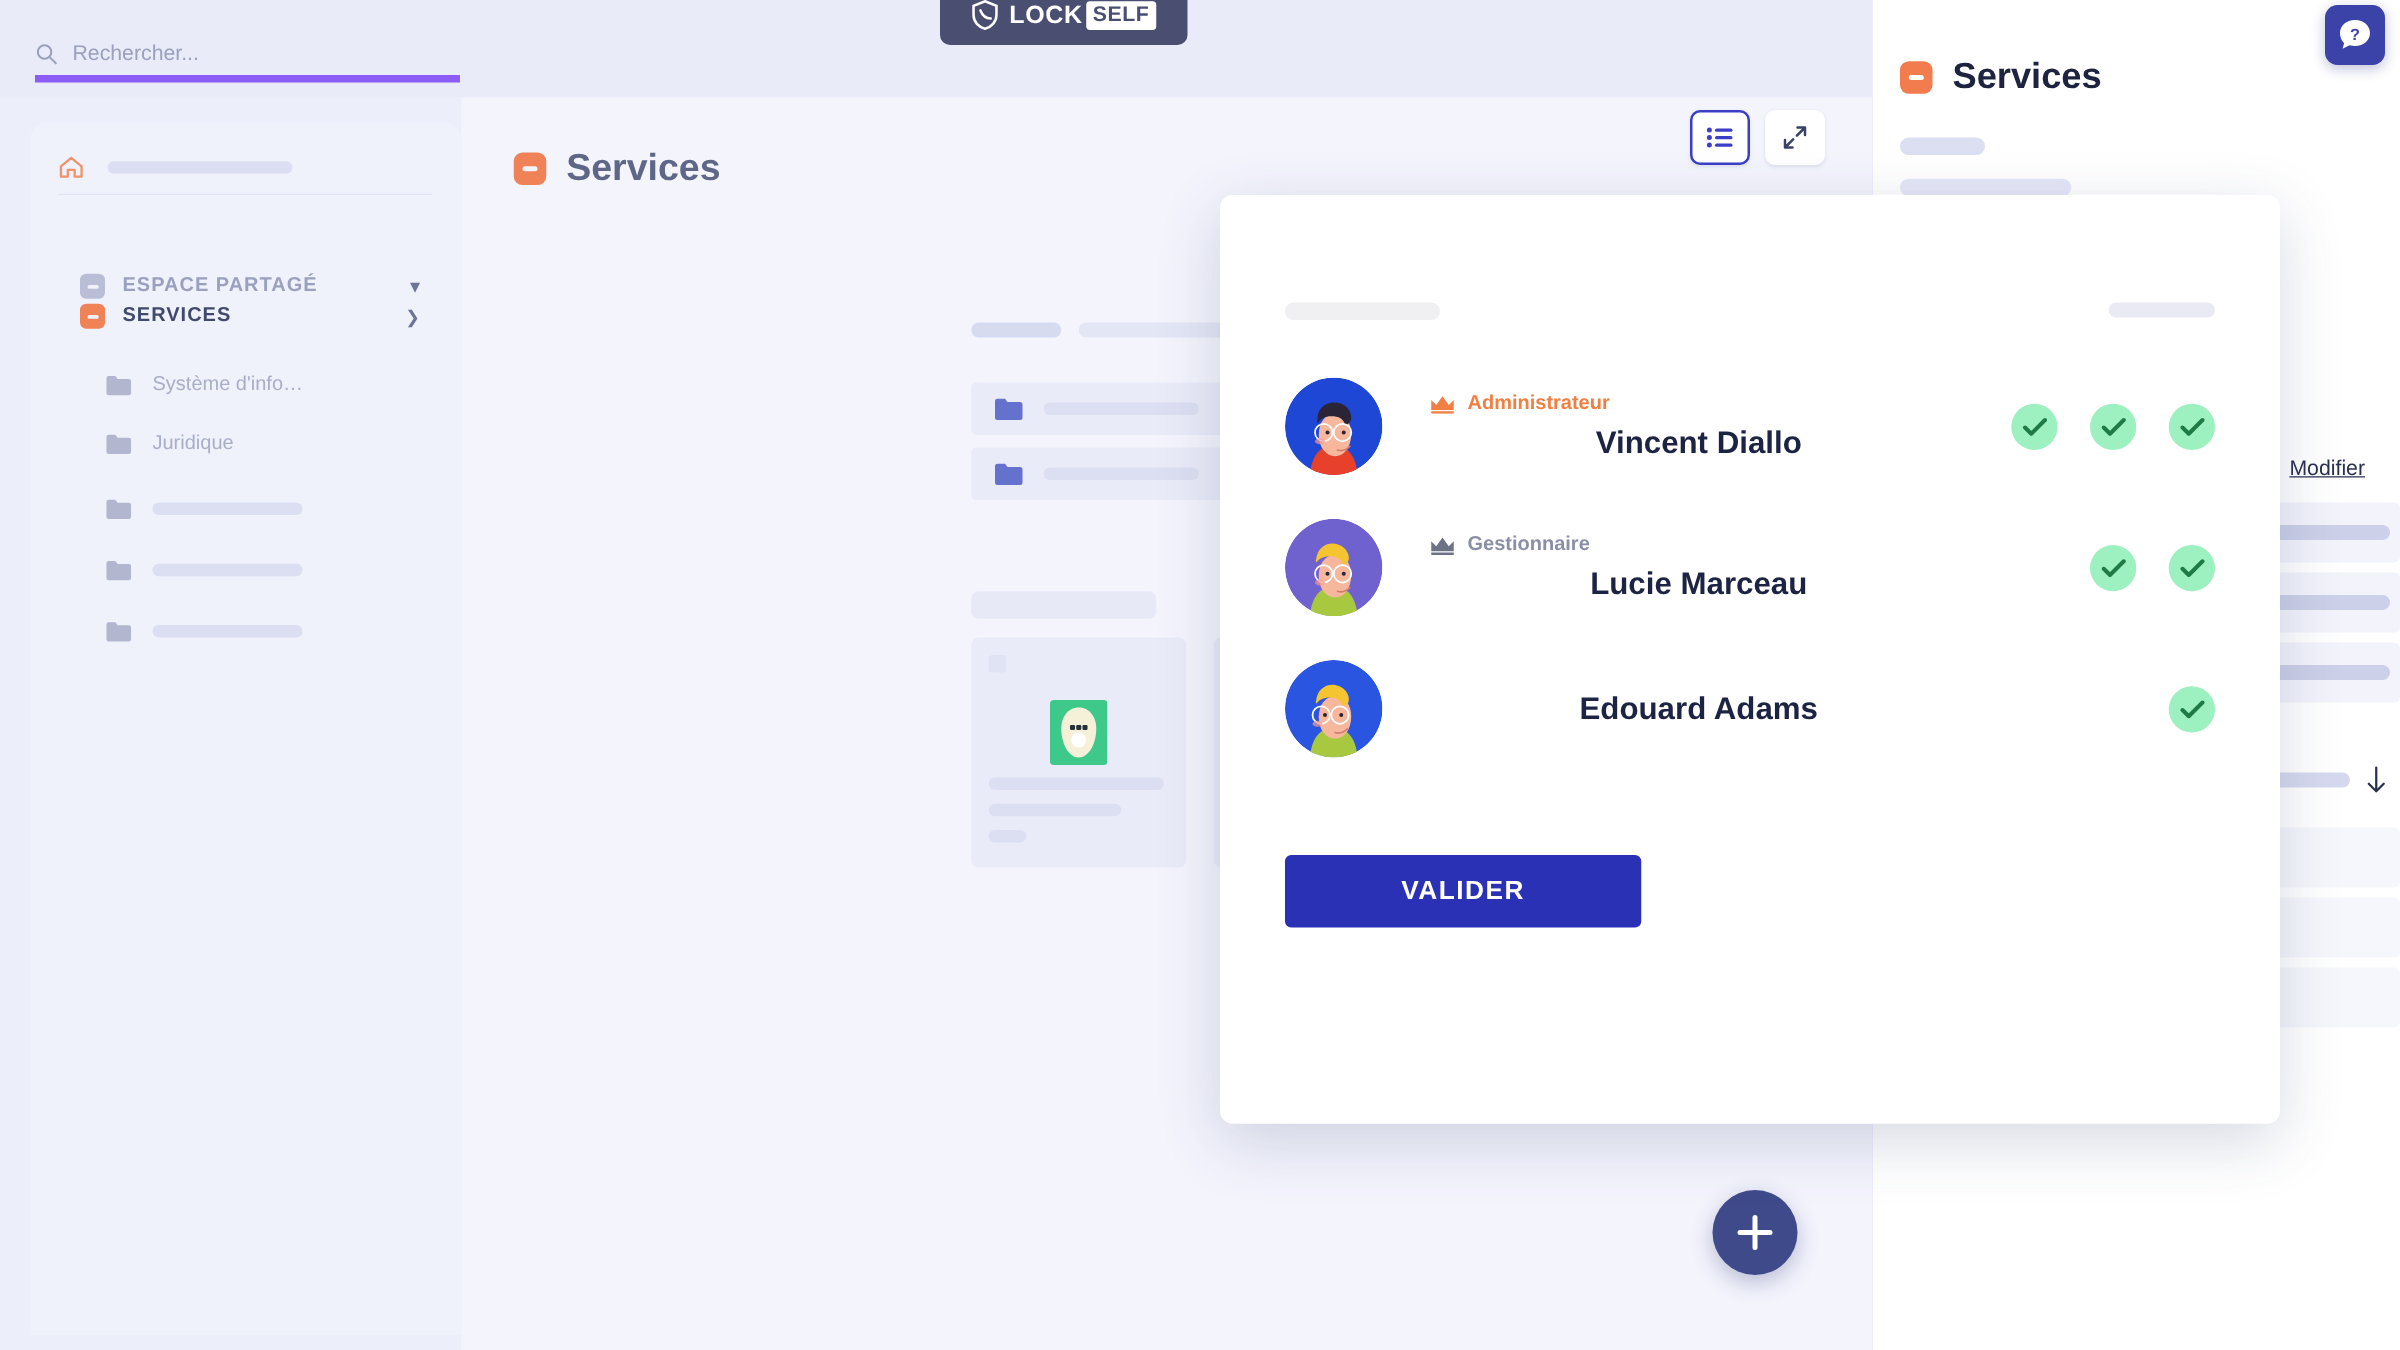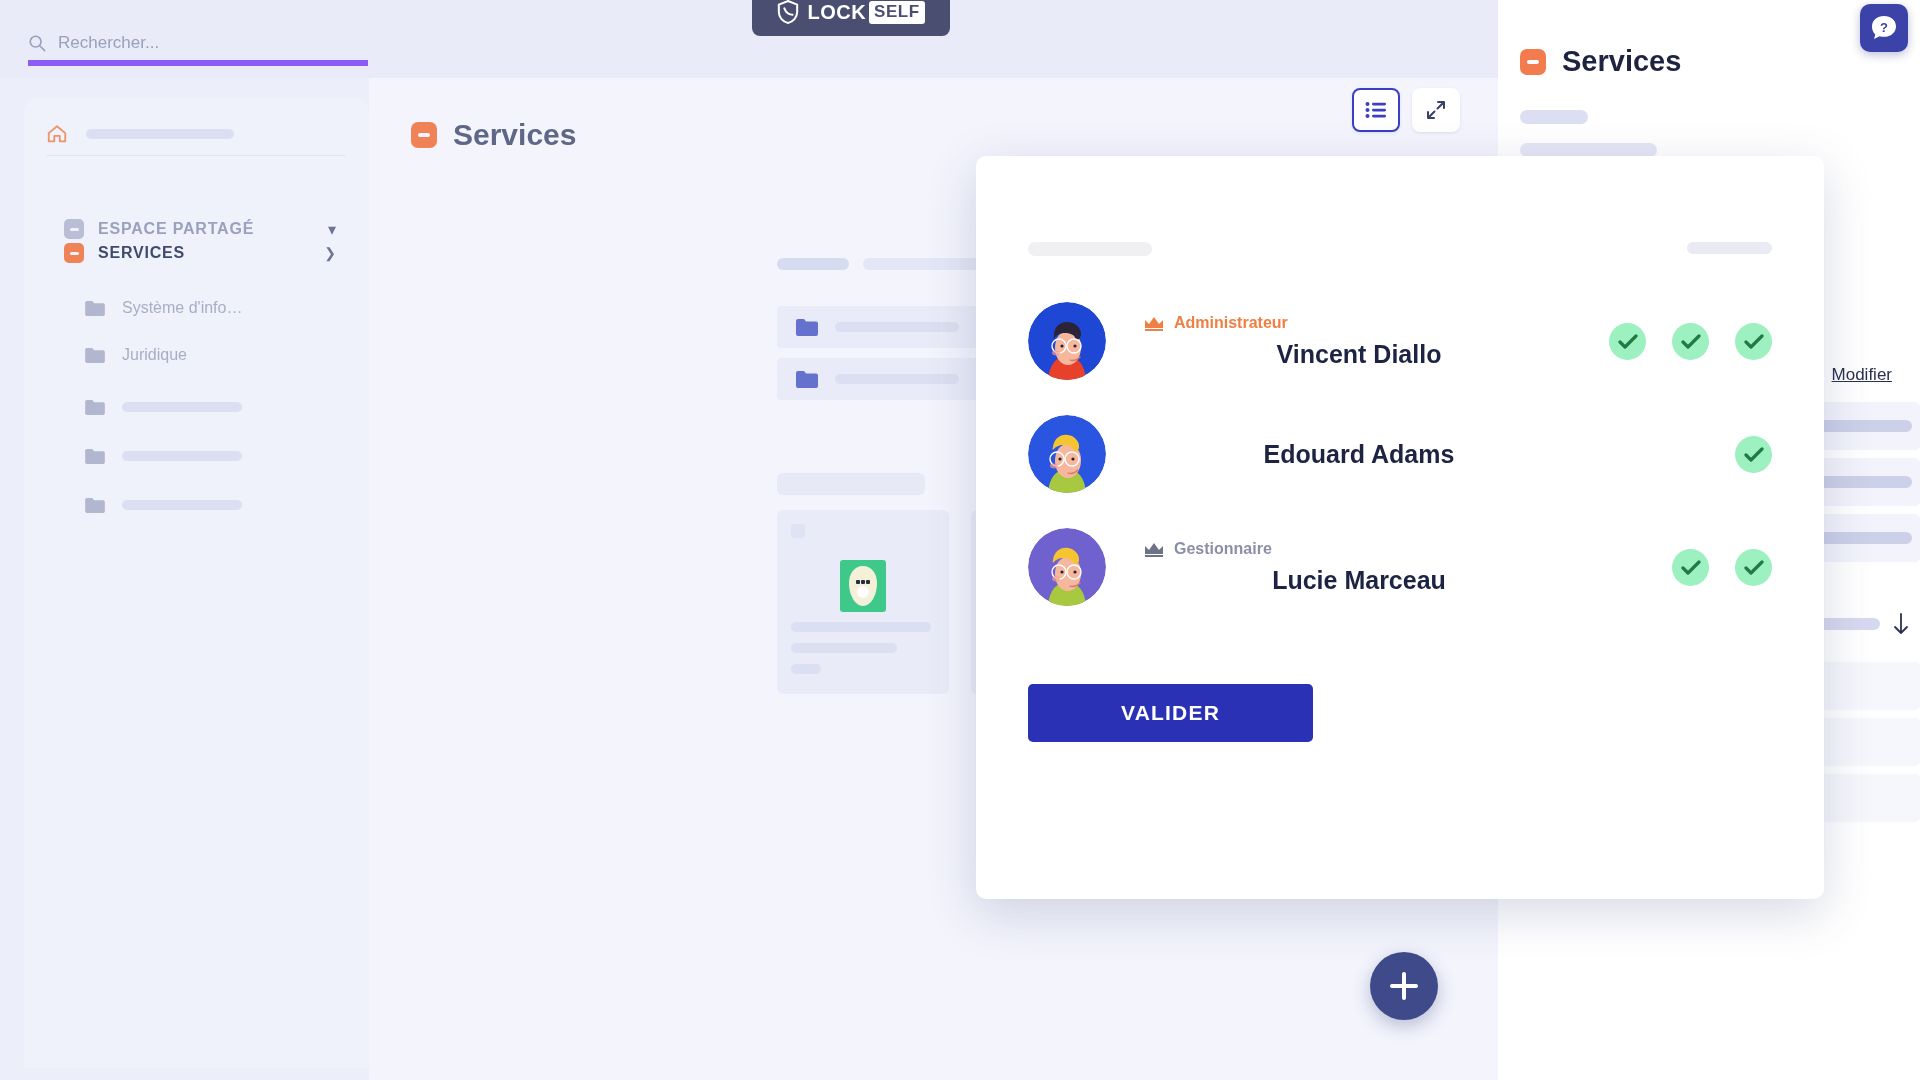--- a/index.html
+++ b/index.html
@@ -524,20 +524,60 @@
             <svg width="20" height="15" viewBox="0 0 20 15">
                 <path d="M2 8l5 5L18 2" fill="none" stroke="#1f7a45" stroke-width="3.2" stroke-linecap="round" stroke-linejoin="round"></path>
               </svg>
           </span>
         </div>
       </div>
 
       <div class="user-row">
         <span class="avatar">
           <svg viewBox="0 0 78 78" width="78" height="78">
+            <circle cx="39" cy="39" r="39" fill="#6f62cf"></circle>
+            <path d="M20 78c1-16 9-24 19-24s18 8 19 24Z" fill="#a8c93f"></path>
+            <path d="M27 46c0-10 5-17 13-17s13 7 13 16c0 11-6 18-13 18s-13-7-13-17Z" fill="#f6b79c"></path>
+            <path d="M25 32c1-8 7-13 15-12 7 1 12 7 11 13-1 3-3 4-5 3-1-4-5-6-10-6-5 0-9 2-11 5-.6-1-.3-2 0-3Z" fill="#f5c431"></path>
+            <circle cx="46" cy="44" r="7" fill="none" stroke="#ffffff" stroke-width="1.4"></circle>
+            <circle cx="31" cy="44" r="7" fill="none" stroke="#ffffff" stroke-width="1.4"></circle>
+            <circle cx="34" cy="44" r="1.6" fill="#2b2336"></circle>
+            <circle cx="47" cy="44" r="1.6" fill="#2b2336"></circle>
+            <ellipse cx="28" cy="51" rx="4" ry="2.4" fill="#f29b8e" opacity=".7"></ellipse>
+            <path d="M52 55c-3 3-7 4-10 3" fill="none" stroke="#cf7d70" stroke-width="1.3" stroke-linecap="round"></path>
+          </svg>
+        </span>
+        <div class="user-meta">
+          <div class="role-line">
+            <svg class="crown" viewBox="0 0 20 15">
+              <path d="M1 4l4 4 5-7 5 7 4-4v8H1Z" fill="#6d7287"></path>
+              <rect x="1" y="13" width="18" height="2" fill="#6d7287"></rect>
+            </svg>
+            <span class="role-txt manager">Gestionnaire</span>
+          </div>
+          <div class="user-name">Lucie Marceau</div>
+        </div>
+        <div class="checks">
+          <span class="check empty"></span>
+          <span class="check">
+            <svg width="20" height="15" viewBox="0 0 20 15">
+                <path d="M2 8l5 5L18 2" fill="none" stroke="#1f7a45" stroke-width="3.2" stroke-linecap="round" stroke-linejoin="round"></path>
+              </svg>
+          </span>
+          <span class="check">
+            <svg width="20" height="15" viewBox="0 0 20 15">
+                <path d="M2 8l5 5L18 2" fill="none" stroke="#1f7a45" stroke-width="3.2" stroke-linecap="round" stroke-linejoin="round"></path>
+              </svg>
+          </span>
+        </div>
+      </div>
+
+      <div class="user-row">
+        <span class="avatar">
+          <svg viewBox="0 0 78 78" width="78" height="78">
             <circle cx="39" cy="39" r="39" fill="#2a55e0"></circle>
             <path d="M20 78c1-16 9-24 19-24s18 8 19 24Z" fill="#a8c93f"></path>
             <path d="M27 46c0-10 5-17 13-17s13 7 13 16c0 11-6 18-13 18s-13-7-13-17Z" fill="#f6b79c"></path>
             <path d="M25 32c1-8 7-13 15-12 7 1 12 7 11 13-1 3-3 4-5 3-1-4-5-6-10-6-5 0-9 2-11 5-.6-1-.3-2 0-3Z" fill="#f5c431"></path>
             <circle cx="44" cy="44" r="7" fill="none" stroke="#ffffff" stroke-width="1.4"></circle>
             <circle cx="29" cy="44" r="7" fill="none" stroke="#ffffff" stroke-width="1.4"></circle>
             <circle cx="32" cy="44" r="1.6" fill="#2b2336"></circle>
             <circle cx="45" cy="44" r="1.6" fill="#2b2336"></circle>
             <ellipse cx="26" cy="51" rx="4" ry="2.4" fill="#f29b8e" opacity=".7"></ellipse>
             <path d="M50 55c-3 3-7 4-10 3" fill="none" stroke="#cf7d70" stroke-width="1.3" stroke-linecap="round"></path>
@@ -549,58 +589,18 @@
         <div class="checks">
           <span class="check empty"></span>
           <span class="check empty"></span>
           <span class="check">
             <svg width="20" height="15" viewBox="0 0 20 15">
                 <path d="M2 8l5 5L18 2" fill="none" stroke="#1f7a45" stroke-width="3.2" stroke-linecap="round" stroke-linejoin="round"></path>
               </svg>
           </span>
         </div>
       </div>
-
-      <div class="user-row">
-        <span class="avatar">
-          <svg viewBox="0 0 78 78" width="78" height="78">
-            <circle cx="39" cy="39" r="39" fill="#6f62cf"></circle>
-            <path d="M20 78c1-16 9-24 19-24s18 8 19 24Z" fill="#a8c93f"></path>
-            <path d="M27 46c0-10 5-17 13-17s13 7 13 16c0 11-6 18-13 18s-13-7-13-17Z" fill="#f6b79c"></path>
-            <path d="M25 32c1-8 7-13 15-12 7 1 12 7 11 13-1 3-3 4-5 3-1-4-5-6-10-6-5 0-9 2-11 5-.6-1-.3-2 0-3Z" fill="#f5c431"></path>
-            <circle cx="46" cy="44" r="7" fill="none" stroke="#ffffff" stroke-width="1.4"></circle>
-            <circle cx="31" cy="44" r="7" fill="none" stroke="#ffffff" stroke-width="1.4"></circle>
-            <circle cx="34" cy="44" r="1.6" fill="#2b2336"></circle>
-            <circle cx="47" cy="44" r="1.6" fill="#2b2336"></circle>
-            <ellipse cx="28" cy="51" rx="4" ry="2.4" fill="#f29b8e" opacity=".7"></ellipse>
-            <path d="M52 55c-3 3-7 4-10 3" fill="none" stroke="#cf7d70" stroke-width="1.3" stroke-linecap="round"></path>
-          </svg>
-        </span>
-        <div class="user-meta">
-          <div class="role-line">
-            <svg class="crown" viewBox="0 0 20 15">
-              <path d="M1 4l4 4 5-7 5 7 4-4v8H1Z" fill="#6d7287"></path>
-              <rect x="1" y="13" width="18" height="2" fill="#6d7287"></rect>
-            </svg>
-            <span class="role-txt manager">Gestionnaire</span>
-          </div>
-          <div class="user-name">Lucie Marceau</div>
-        </div>
-        <div class="checks">
-          <span class="check empty"></span>
-          <span class="check">
-            <svg width="20" height="15" viewBox="0 0 20 15">
-                <path d="M2 8l5 5L18 2" fill="none" stroke="#1f7a45" stroke-width="3.2" stroke-linecap="round" stroke-linejoin="round"></path>
-              </svg>
-          </span>
-          <span class="check">
-            <svg width="20" height="15" viewBox="0 0 20 15">
-                <path d="M2 8l5 5L18 2" fill="none" stroke="#1f7a45" stroke-width="3.2" stroke-linecap="round" stroke-linejoin="round"></path>
-              </svg>
-          </span>
-        </div>
-      </div>
     </div>
 
     <button class="validate-btn">VALIDER</button>
   </div>
 
 </div>
 
 </body></html>

